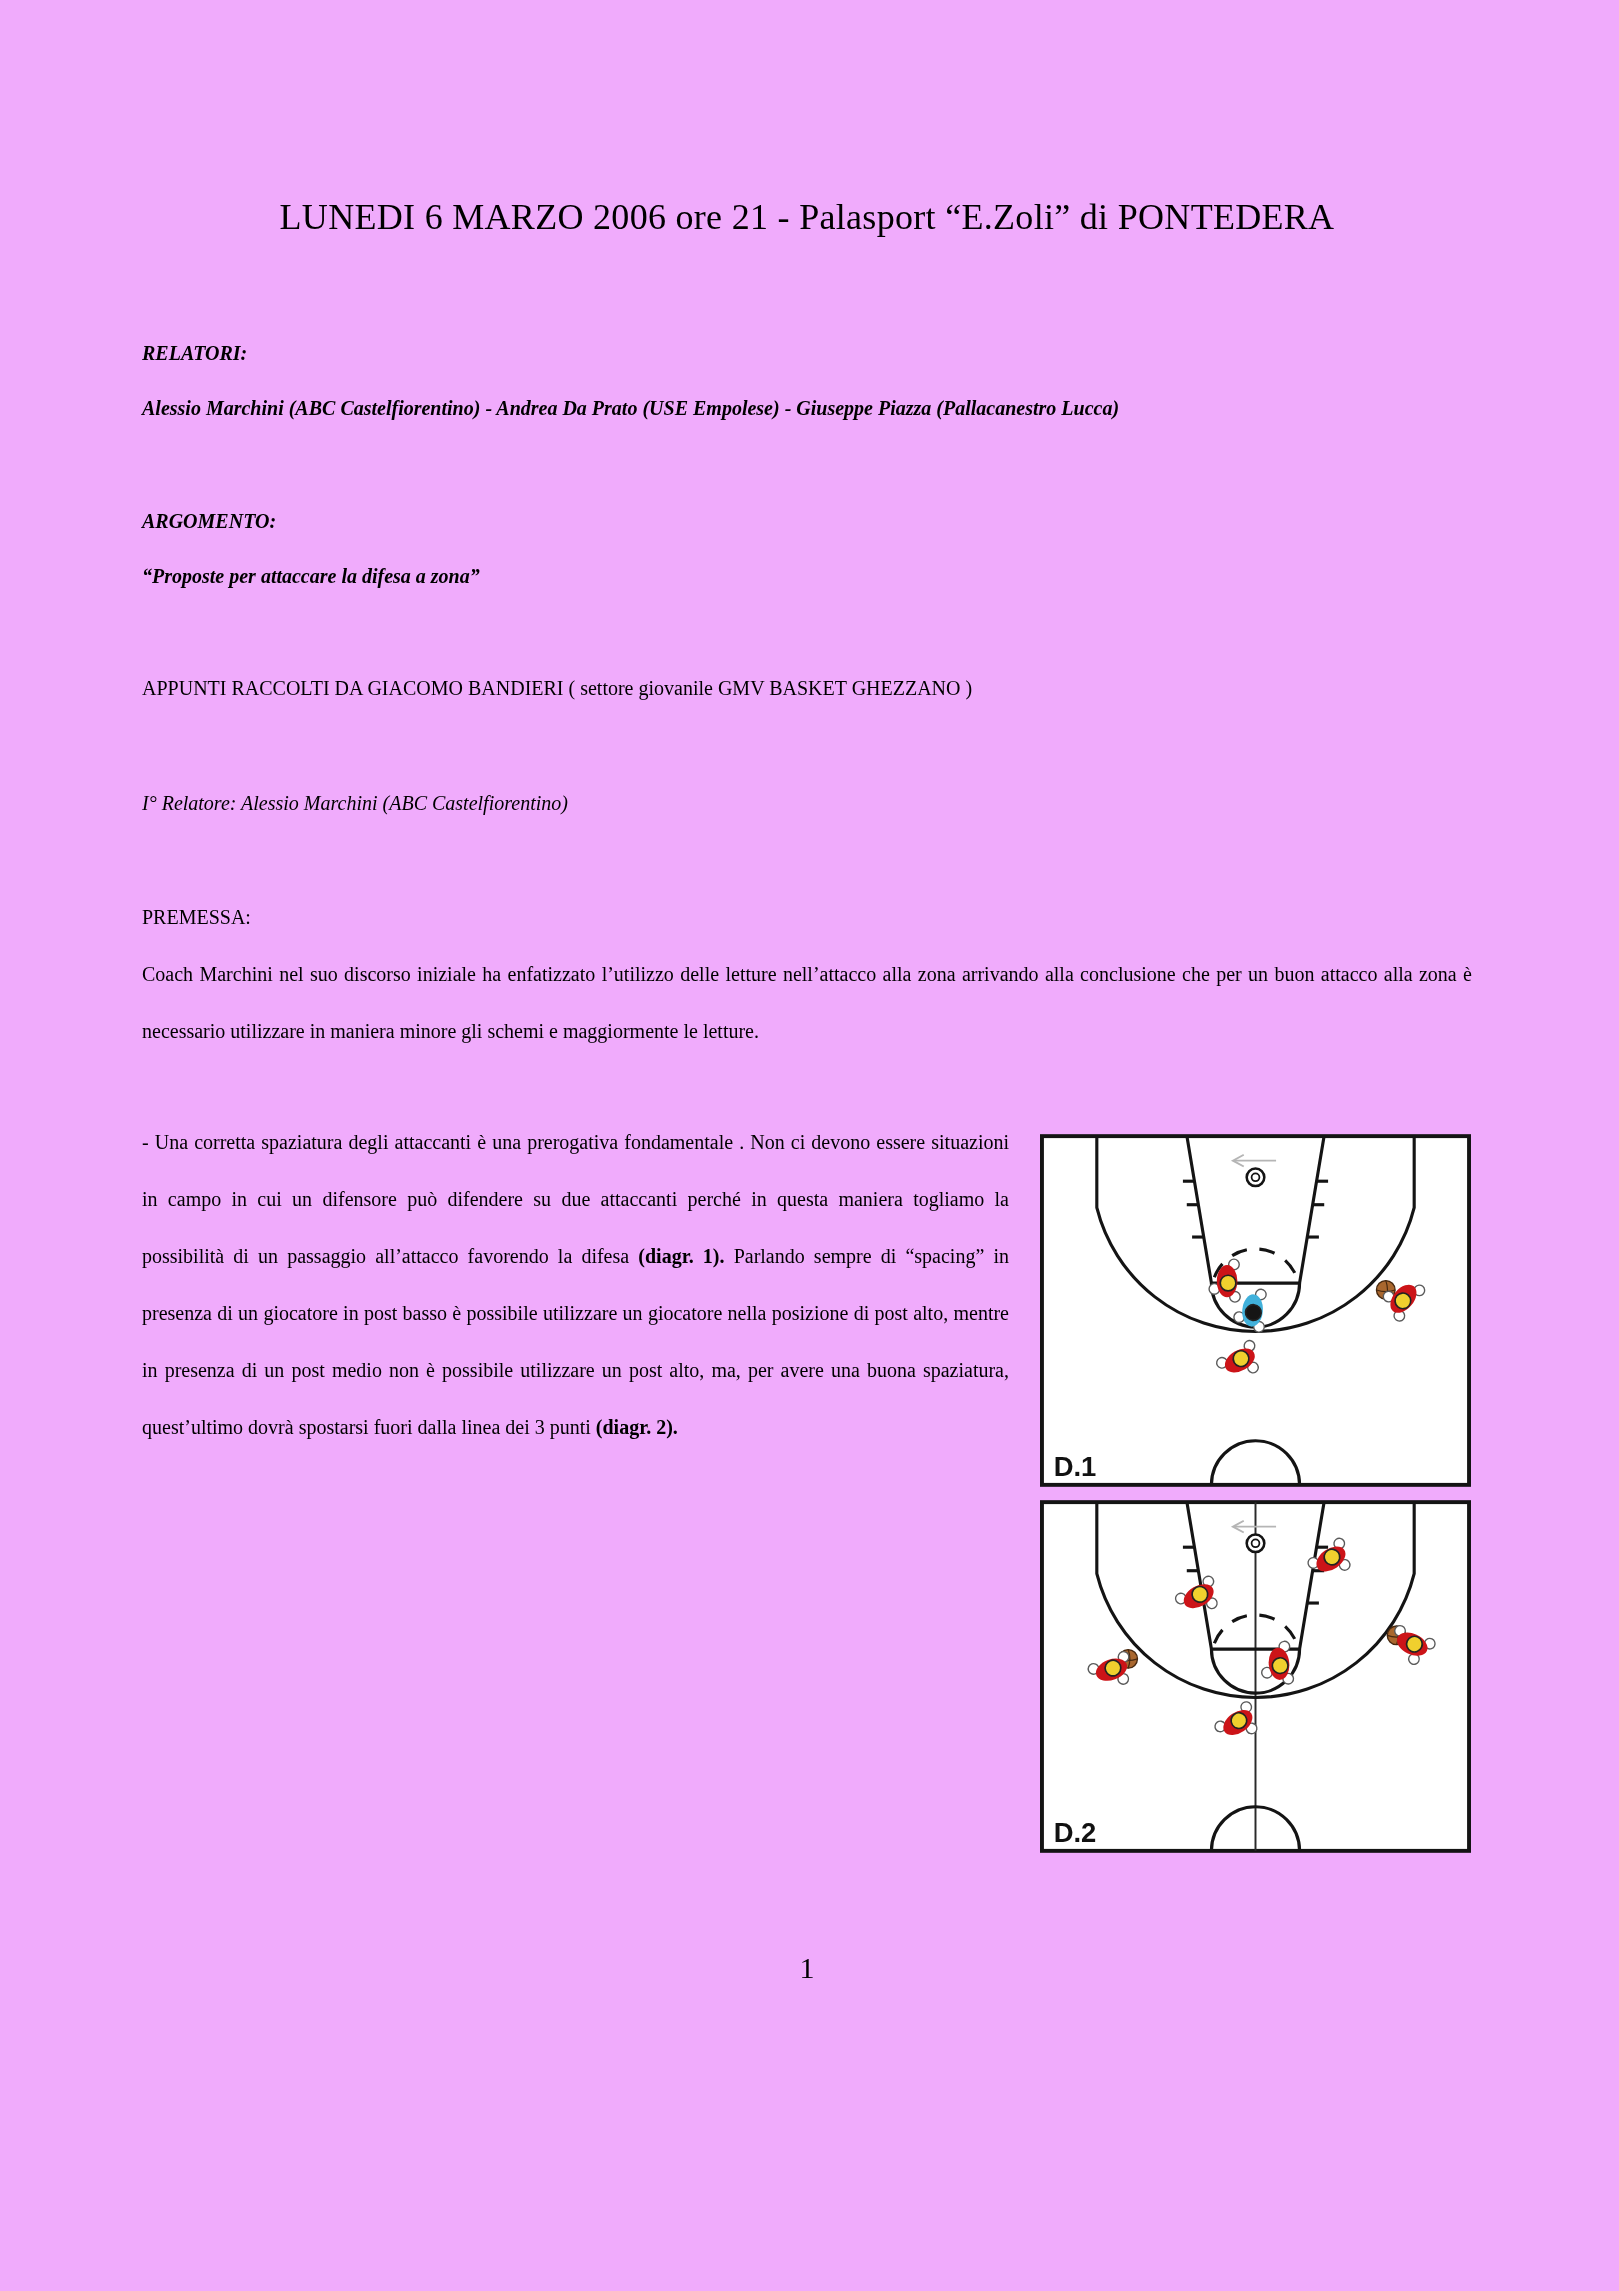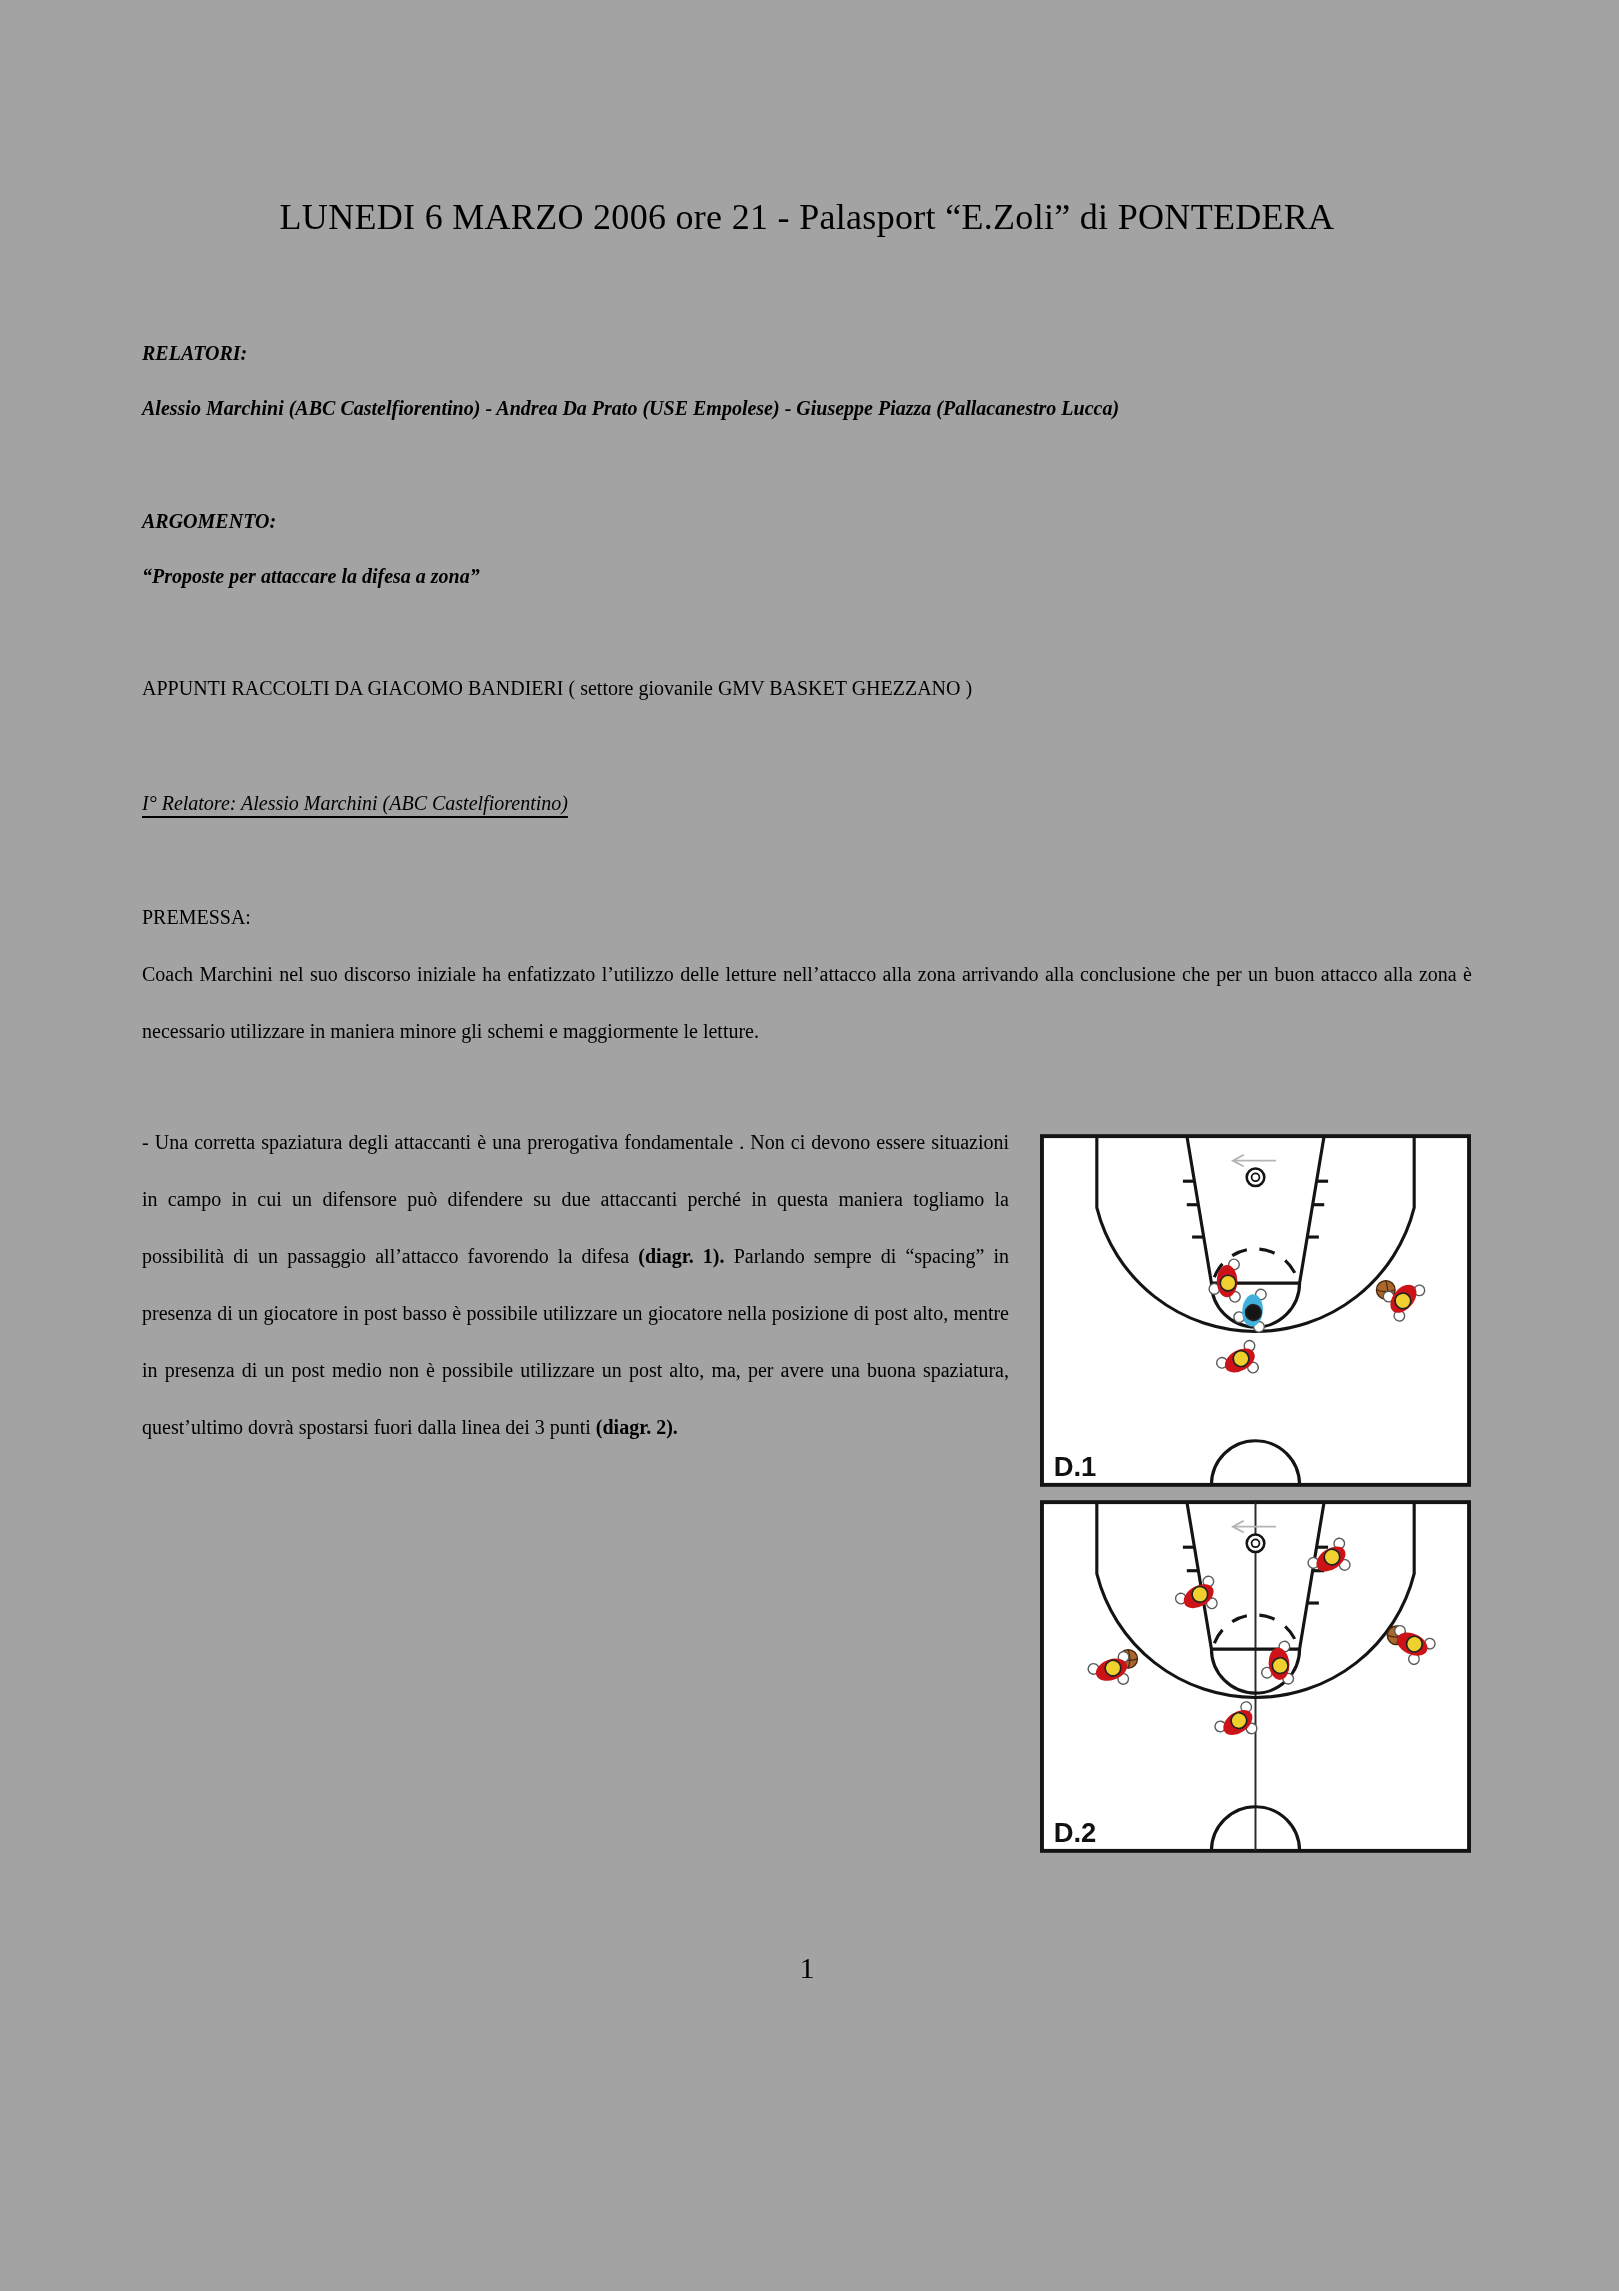--- a/index.html
+++ b/index.html
@@ -1,19 +1,19 @@
 <!DOCTYPE html>
 <html><head>
 <meta charset="utf-8">
 <style>
   html,body{margin:0;padding:0;background:#ffffff;}
   .page{
     position:relative;
     width:1619px;height:2292px;
-    background:#a3a3a3;
+    background:#f0abfc;
     box-sizing:border-box;
     padding:196px 147px 0 142px;
     font-family:"Liberation Serif", serif;
     color:#000;
     overflow:hidden;
   }
   h1.doc-title{
     margin:0;
     font-size:36px;
     font-weight:normal;
@@ -24,21 +24,20 @@
   p{margin:0;font-size:20px;line-height:57px;}
   .lh56 p{line-height:55px;}
   .bi{font-style:italic;font-weight:bold;}
   .just{text-align:justify;}
   .sec-relatori{margin-top:87px;}
   .sec-argomento{margin-top:58px;}
   .p-appunti{margin-top:57px;}
   .p-relatore{
     margin-top:60px;
     font-style:italic;
-    text-decoration:underline;
     text-underline-offset:5.9px;
     line-height:55px;
   }
   .sec-premessa{margin-top:58px;}
   .columns{margin-top:54px;display:flex;align-items:flex-start;}
   .text-col{width:867px;margin-right:31px;}
   .diagram-col{width:431px;margin-top:19.6px;}
   figure.court{margin:0;padding:0;width:448px;}
   figure.court + figure.court{margin-top:13.7px;}
   figure.court svg{display:block;}

